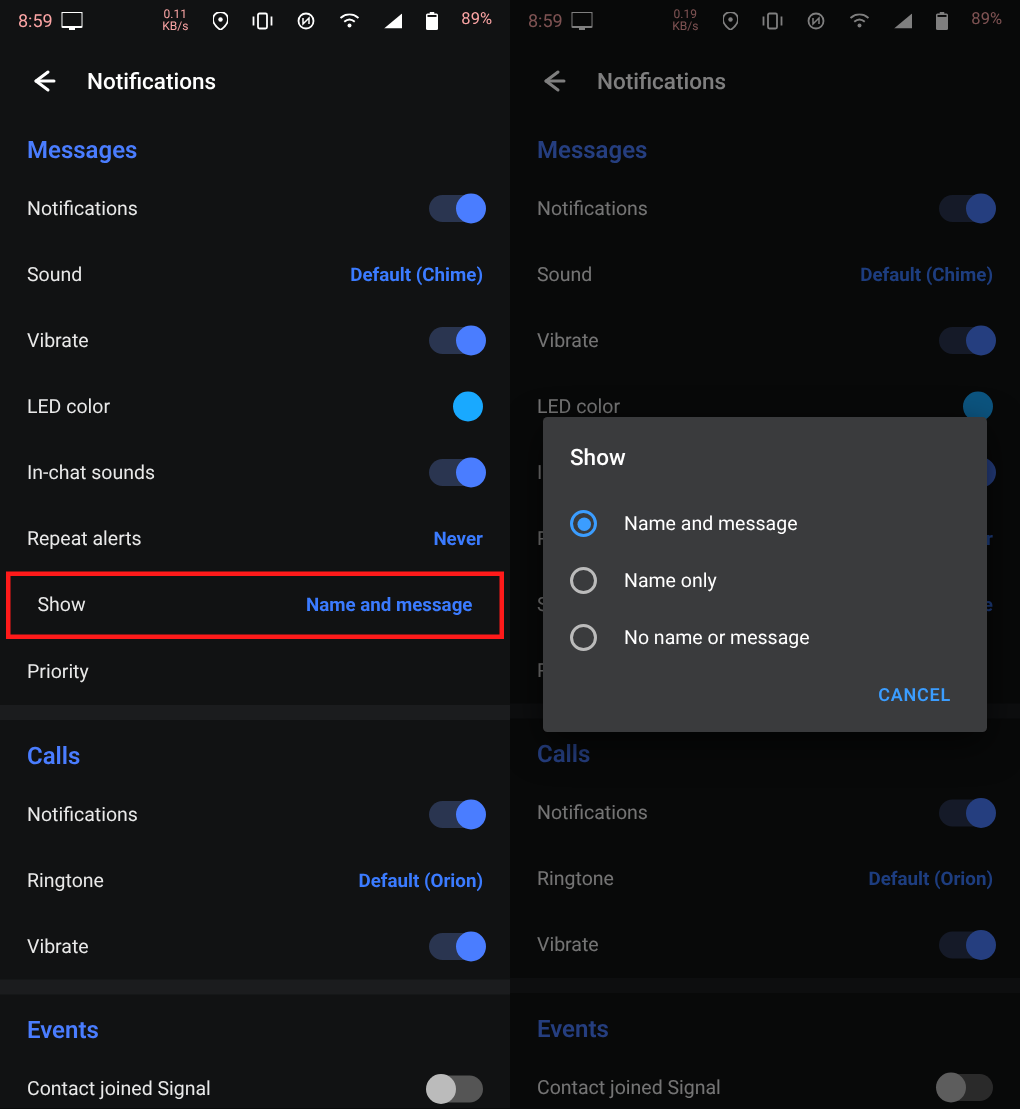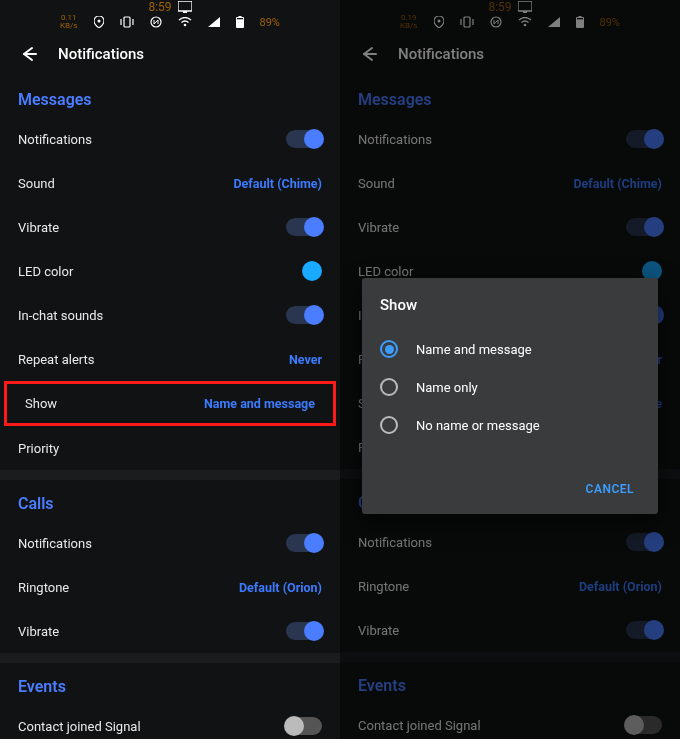--- a/index.html
+++ b/index.html
@@ -26,26 +26,25 @@
       background: rgba(0,0,0,0.5);
       pointer-events: none;
     }
     .status-bar {
       height: 28px;
       display: flex;
       align-items: center;
       justify-content: space-between;
       padding: 0 12px;
       font-size: 12px;
-      color: #a16207;
+      color: #fca5a5;
       background: #111213;
-      flex-direction: column;
     }
     .status-left { display: flex; align-items: center; gap: 6px; }
-    .status-right { display: flex; align-items: center; gap: 16px; font-size: 11px; }
+    .status-right { display: flex; gap: 16px; font-size: 11px; }
     .status-right .ico { display: inline-flex; align-items: center; }
     .kbps { font-size: 8px; text-align: center; line-height: 8px; }
     .header {
       display: flex;
       align-items: center;
       gap: 20px;
       padding: 16px 18px 12px;
       color: #fff;
     }
     .header-title { font-size: 15px; font-weight: 500; }
@@ -119,21 +118,21 @@
       width: 18px; height: 18px;
       border: 2px solid #bbb;
       border-radius: 50%;
       display: inline-flex;
       align-items: center; justify-content: center;
     }
     .radio.selected { border-color: #3b9dff; }
     .radio.selected::after {
       content: ""; width: 9px; height: 9px; border-radius: 50%; background: #3b9dff;
     }
-    .dialog-actions { display: flex; justify-content: flex-end; margin-top: 30px; }
+    .dialog-actions { display: flex; justify-content: flex-end; margin-top: 4px; }
     .dialog-btn { color: #3b9dff; font-size: 12px; font-weight: 600; letter-spacing: .5px; padding: 8px 6px; }
     svg { display: block; }
   </style>
 </head>
 <body>
 
 <div class="screen">
   <div class="status-bar">
     <div class="status-left">
       <span>8:59</span>

